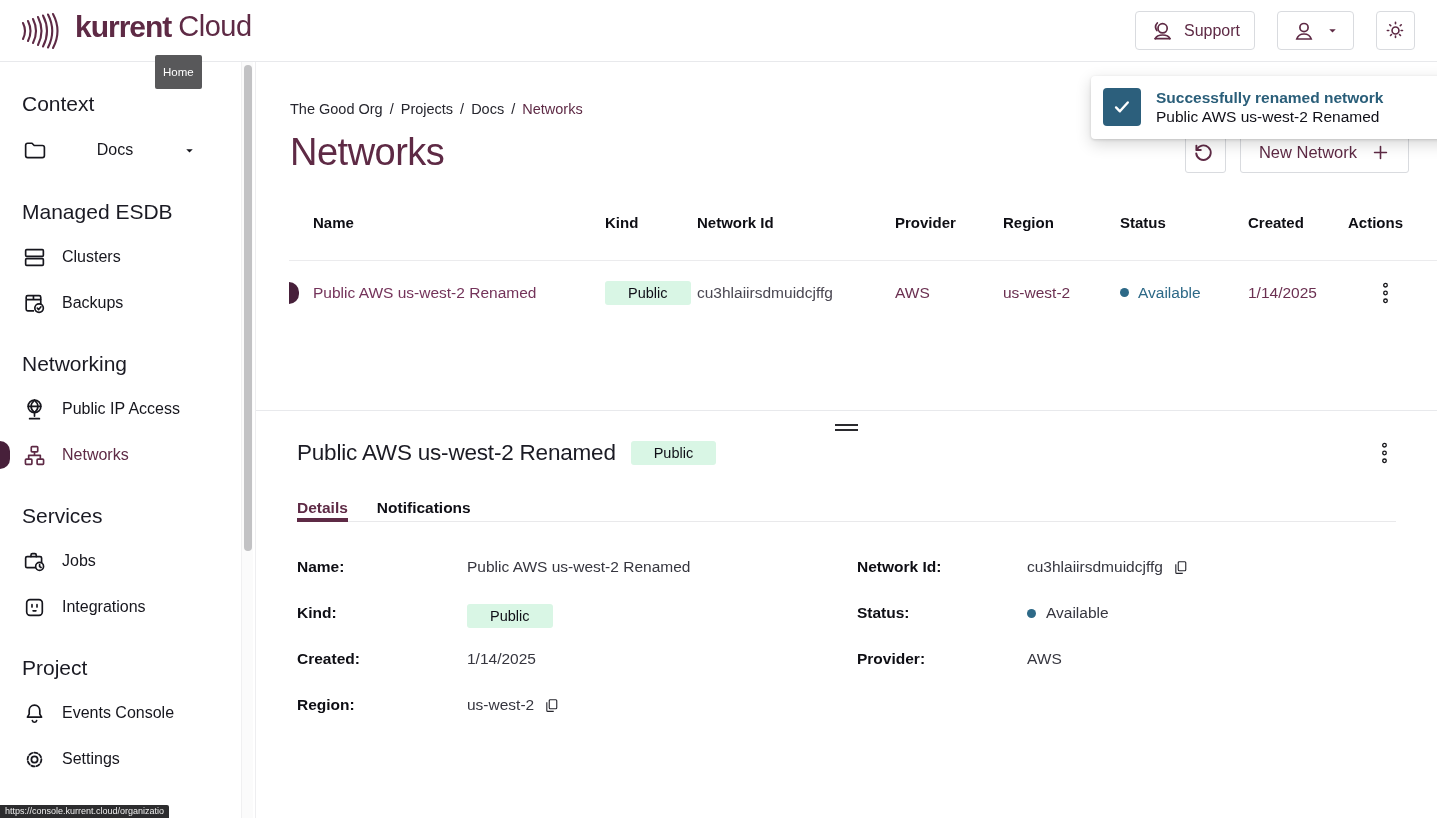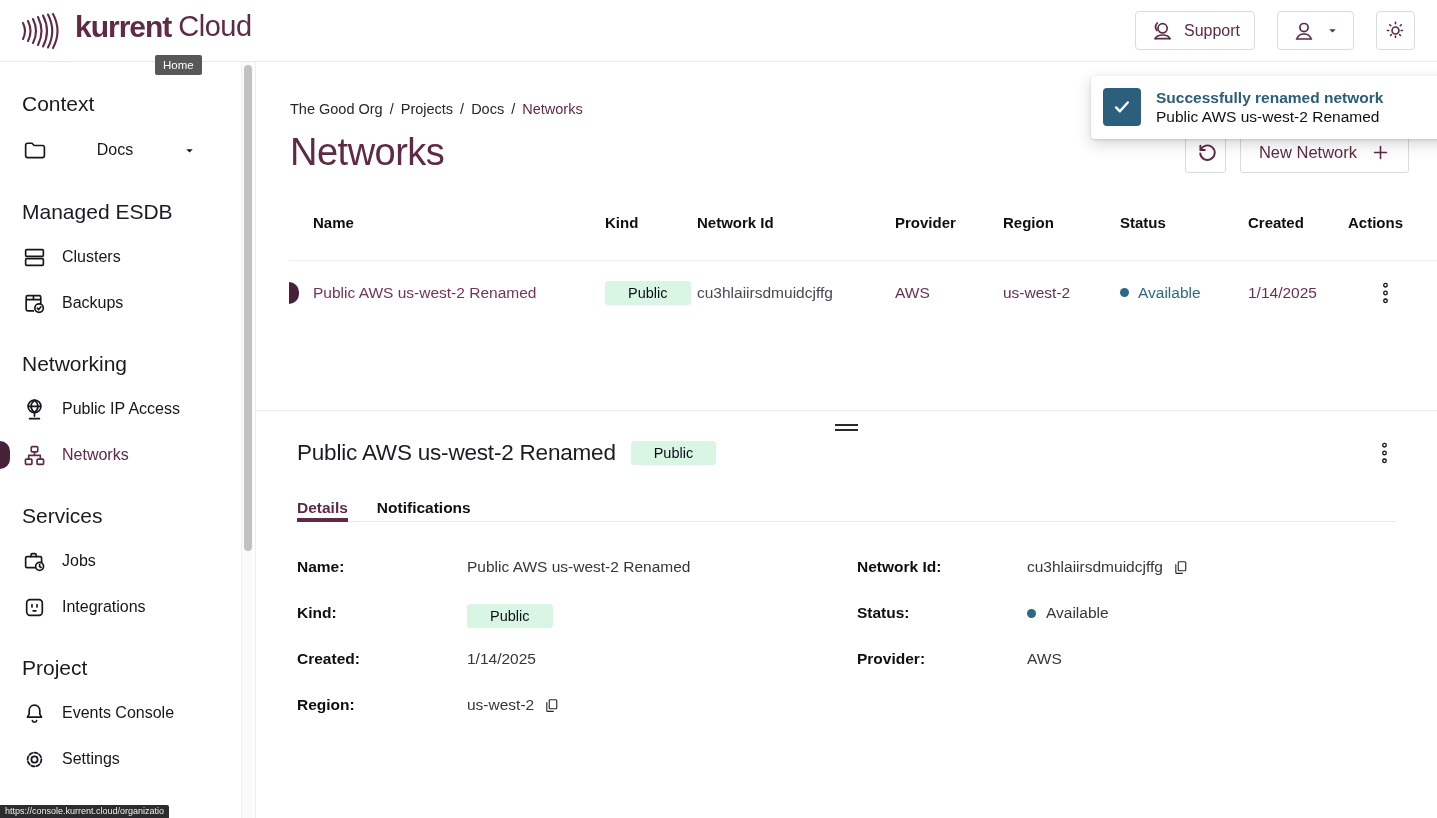--- a/index.html
+++ b/index.html
@@ -33,21 +33,21 @@
   .hbtn{
     display:flex;align-items:center;gap:10px;height:39px;background:#fff;
     border:1px solid #d9dbdf;border-radius:4px;color:var(--brand);
     font-family:inherit;font-size:16px;padding:0 14px;cursor:pointer;
   }
   .hbtn.square{width:39px;padding:0;justify-content:center}
 
   
   .home-tooltip{
     position:absolute;left:155px;top:55px;z-index:70;background:#58585a;color:#fff;
-    font-size:11.5px;padding:4px 8px;border-radius:2px;
+    font-size:11.5px;padding:11px 8px;border-radius:2px;
   }
   .status-bar{
     position:absolute;left:0;bottom:0;z-index:70;background:#2c2c2e;color:#ededed;
     font-size:9px;line-height:11px;padding:1px 5px;max-width:253px;
     white-space:nowrap;overflow:hidden;border-top-right-radius:2px;
   }
 
   
   .body-row{display:flex;height:756px}
 
@@ -85,21 +85,21 @@
   
   .main{flex:1;position:relative;display:flex;flex-direction:column;overflow:hidden}
   .top-area{height:348px;flex:0 0 348px;overflow:hidden}
   .breadcrumb{margin:39px 28px 0 34px;font-size:14.5px;color:#26262e}
   .breadcrumb .sep{margin:0 7px;color:#26262e}
   .breadcrumb .current{color:var(--brand)}
   .title-row{display:flex;justify-content:space-between;align-items:center;margin:14px 28px 0 34px}
   .page-title{font-size:38px;font-weight:400;color:var(--brand);margin:0;letter-spacing:-.5px}
   .title-actions{display:flex;gap:14px}
   .btn{
-    display:flex;align-items:center;justify-content:flex-end;background:#fff;
+    display:flex;align-items:center;justify-content:flex-start;background:#fff;
     border:1px solid #d9dbdf;border-radius:3px;color:var(--brand);cursor:pointer;
     font-family:inherit;font-size:16.5px;
   }
   .btn.refresh{width:41px;height:41px}
   .btn.new-network{height:41px;padding:0 18px;gap:14px}
 
   
   .net-table{margin:28px 0 0 33px;width:calc(100% - 33px)}
   .tgrid{
     display:grid;

